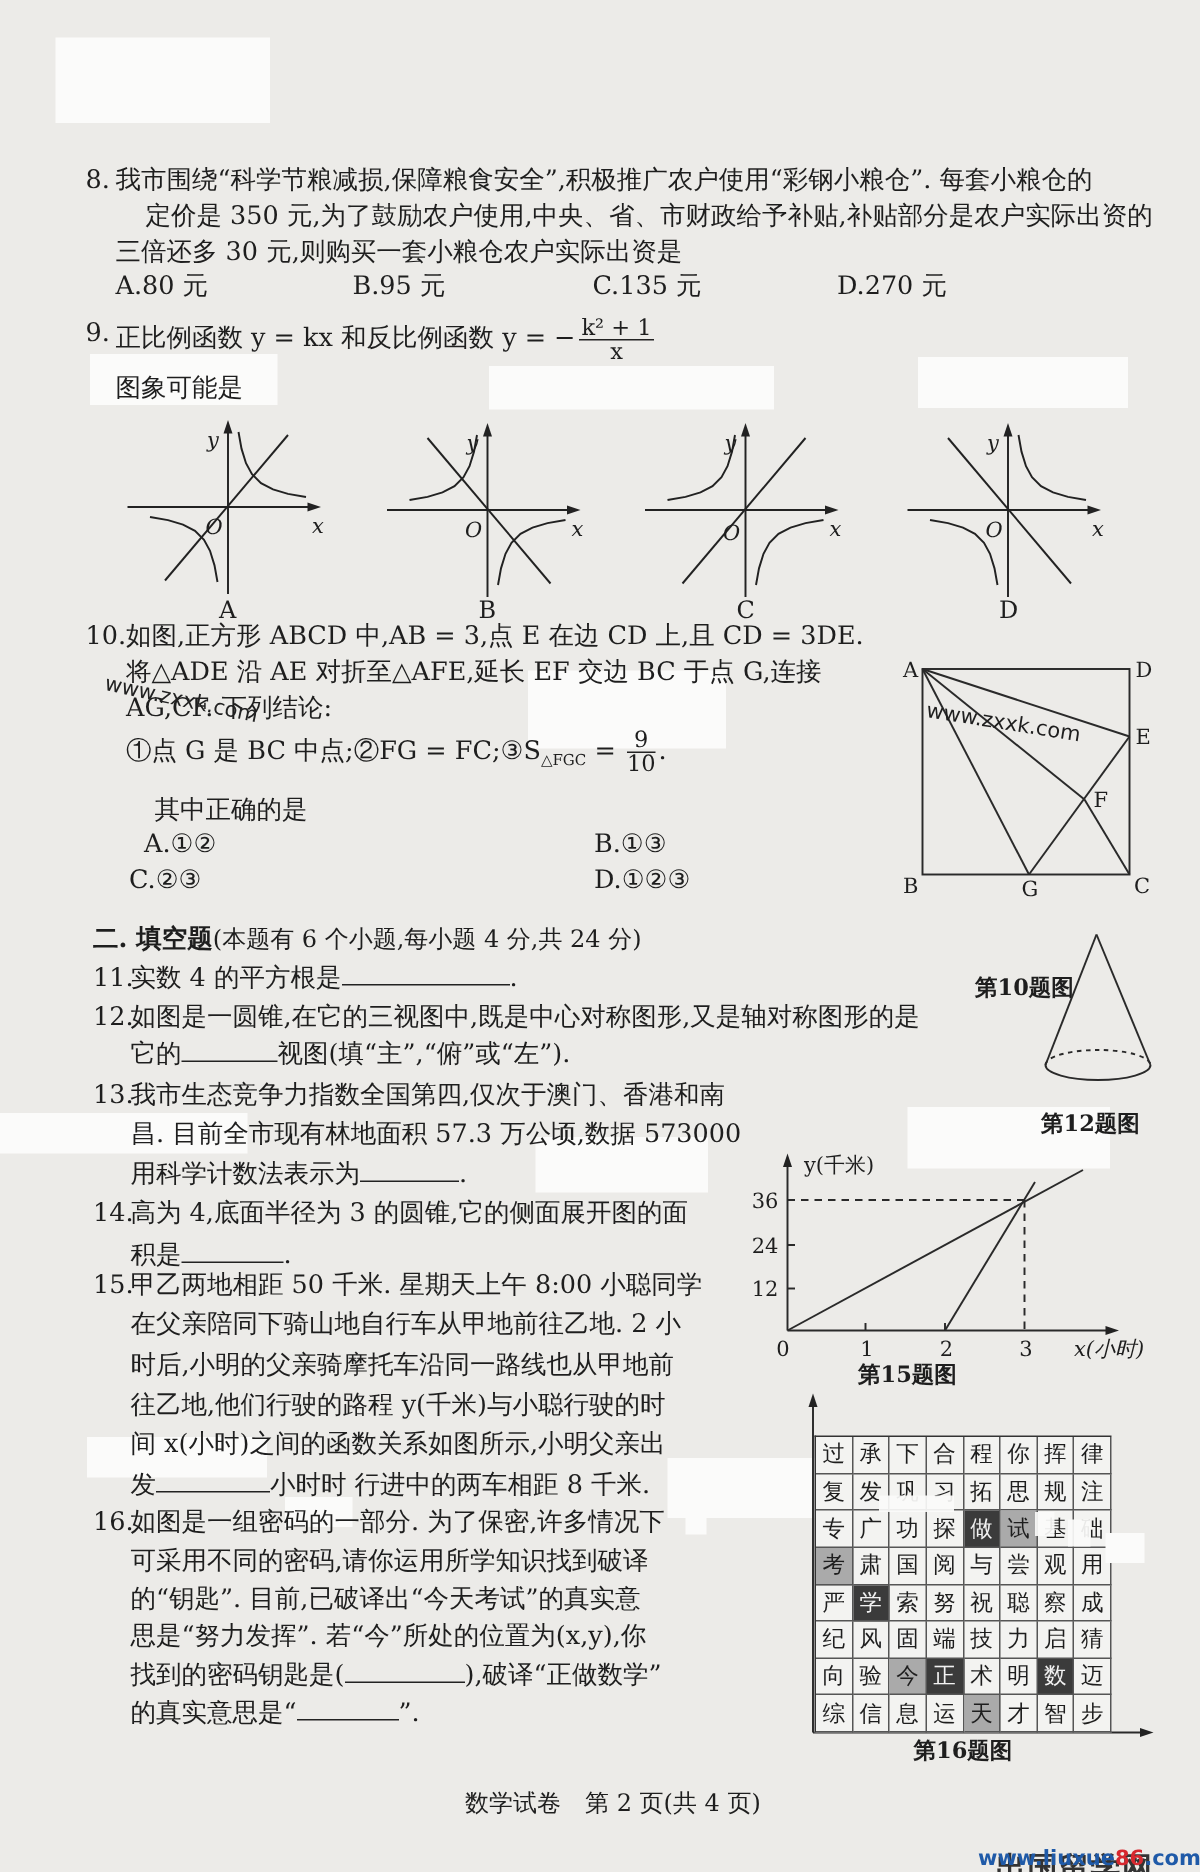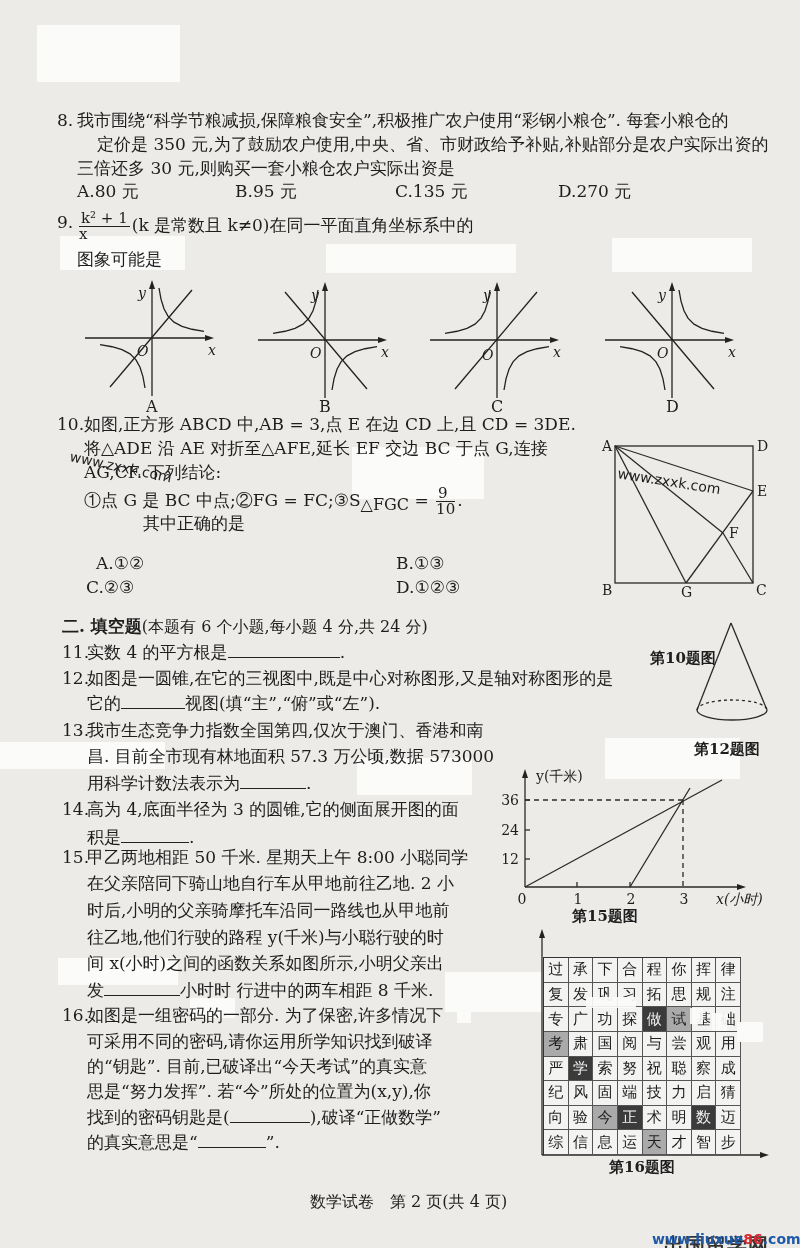--- a/index.html
+++ b/index.html
@@ -1,24 +1,24 @@
 <!DOCTYPE html>
 <html><head>
 <meta charset="utf-8">
 <style>
   html,body{margin:0;padding:0;}
   body{width:800px;height:1248px;position:relative;overflow:hidden;background:#ecebe8;color:#1e1e1e;font-family:"DejaVu Serif","Liberation Serif",serif;font-size:17px;}
   .abs{position:absolute;}
   .ln{position:absolute;white-space:nowrap;line-height:22px;height:22px;}
   .patch{position:absolute;background:#fbfbfa;}
   .blank{display:inline-block;border-bottom:1px solid #222;height:15px;vertical-align:baseline;}
-  .frac{display:inline-block;vertical-align:middle;line-height:15px;font-size:15px;margin:0 2px;}
+  .frac{display:inline-block;vertical-align:middle;text-align:center;line-height:15px;font-size:15px;margin:0 2px;}
   .frac .num{display:block;border-bottom:1px solid #222;padding:0 2px;}
   .frac .den{display:block;}
-  .sub{font-size:16px;vertical-align:-4px;}
+  .sub{font-size:10px;vertical-align:-4px;}
   .cap{position:absolute;font-size:15px;font-weight:bold;white-space:nowrap;}
   .glabel{position:absolute;font-size:16px;}
   .bold{font-weight:bold;}
   .kai{font-size:16px;}
   svg text{font-family:"DejaVu Serif","Liberation Serif",serif;fill:#1e1e1e;}
   .grid{position:absolute;left:543px;top:957px;width:198px;height:198px;display:grid;grid-template-columns:repeat(8,1fr);grid-template-rows:repeat(8,1fr);border-top:1px solid #333;border-left:1px solid #333;box-sizing:border-box;background:#f3f3f1;}
   .cell{border-right:1px solid #555;border-bottom:1px solid #555;display:flex;align-items:center;justify-content:center;font-size:15px;line-height:1;}
   .cell.dark{background:#3b3b3b;color:#f2f2f2;}
   .cell.light{background:#aaaaaa;}
   .wm{position:absolute;font-family:"DejaVu Sans","Liberation Sans",sans-serif;white-space:nowrap;}
@@ -43,21 +43,21 @@
 <div class="ln" style="left:77px;top:109px;">我市围绕“科学节粮减损,保障粮食安全”,积极推广农户使用“彩钢小粮仓”. 每套小粮仓的</div>
 <div class="ln" style="left:77px;top:133px;margin-left:20px;">定价是 350 元,为了鼓励农户使用,中央、省、市财政给予补贴,补贴部分是农户实际出资的</div>
 <div class="ln" style="left:77px;top:157px;">三倍还多 30 元,则购买一套小粮仓农户实际出资是</div>
 <div class="ln" style="left:77px;top:180px;"><span>A.</span><span>80 元</span></div>
 <div class="ln" style="left:235px;top:180px;"><span>B.</span><span>95 元</span></div>
 <div class="ln" style="left:395px;top:180px;"><span>C.</span><span>135 元</span></div>
 <div class="ln" style="left:558px;top:180px;"><span>D.</span><span>270 元</span></div>
 
 <div class="ln" style="left:57px;top:211px;">9.</div>
 <div class="ln" style="left:77px;top:211px;">
-  <span class="frac"><span class="num">k² + 1</span><span class="den">x</span></span><span>(k 是常数且 k≠0)在同一平面直角坐标系中的</span>
+  <span>正比例函数 y = kx 和反比例函数 y = −</span><span class="frac"><span class="num">k² + 1</span><span class="den">x</span></span>
 </div>
 <div class="ln" style="left:77px;top:248px;">图象可能是</div>
 
 <svg class="abs" style="left:80px;top:278px;" width="144" height="124" viewBox="-72 -60 144 124">
   <g stroke="#222" stroke-width="1.3" fill="none">
     <line x1="-67" y1="0" x2="58" y2="0"></line>
     <line x1="0" y1="58" x2="0" y2="-53"></line>
     <line x1="-42" y1="49" x2="40" y2="-48"></line>
     <polyline points="7,-50 9,-38.9 12,-29.2 16,-21.9 22,-15.9 30,-11.7 40,-8.75 52,-6.7"></polyline>
     <polyline points="-7,50 -9,38.9 -12,29.2 -16,21.9 -22,15.9 -30,11.7 -40,8.75 -52,6.7"></polyline>
@@ -118,21 +118,21 @@
 <div class="glabel" style="left:491px;top:397px;">C</div>
 <div class="glabel" style="left:666px;top:397px;">D</div>
 
 <div class="ln" style="left:57px;top:413px;">10.</div>
 <div class="ln" style="left:84px;top:413px;">如图,正方形 ABCD 中,AB = 3,点 E 在边 CD 上,且 CD = 3DE.</div>
 <div class="ln" style="left:84px;top:437px;">将△ADE 沿 AE 对折至△AFE,延长 EF 交边 BC 于点 G,连接</div>
 <div class="ln" style="left:84px;top:461px;">AG,CF. 下列结论:</div>
 <div class="ln" style="left:84px;top:486px;">
   <span>①点 G 是 BC 中点;</span><span>②FG = FC;</span><span>③S</span><span class="sub">△FGC</span><span> = </span><span class="frac"><span class="num">9</span><span class="den">10</span></span><span>.</span>
 </div>
-<div class="ln" style="left:103px;top:512px;margin-left:40px;">其中正确的是</div>
+<div class="ln" style="left:103px;top:529px;">其中正确的是</div>
 <div class="ln" style="left:96px;top:552px;"><span>A.</span><span>①②</span></div>
 <div class="ln" style="left:396px;top:552px;"><span>B.</span><span>①③</span></div>
 <div class="ln" style="left:86px;top:576px;"><span>C.</span><span>②③</span></div>
 <div class="ln" style="left:396px;top:576px;"><span>D.</span><span>①②③</span></div>
 <div class="wm" style="left:70px;top:448px;font-size:14px;transform:rotate(12deg);transform-origin:left center;color:#222;">www.zxxk.com</div>
 
 <svg class="abs" style="left:595px;top:430px;" width="180" height="170" viewBox="595 430 180 170">
   <g stroke="#2a2a2a" stroke-width="1.3" fill="none">
     <rect x="615" y="446" width="138" height="137"></rect>
     <line x1="615" y1="446" x2="753" y2="491"></line>

